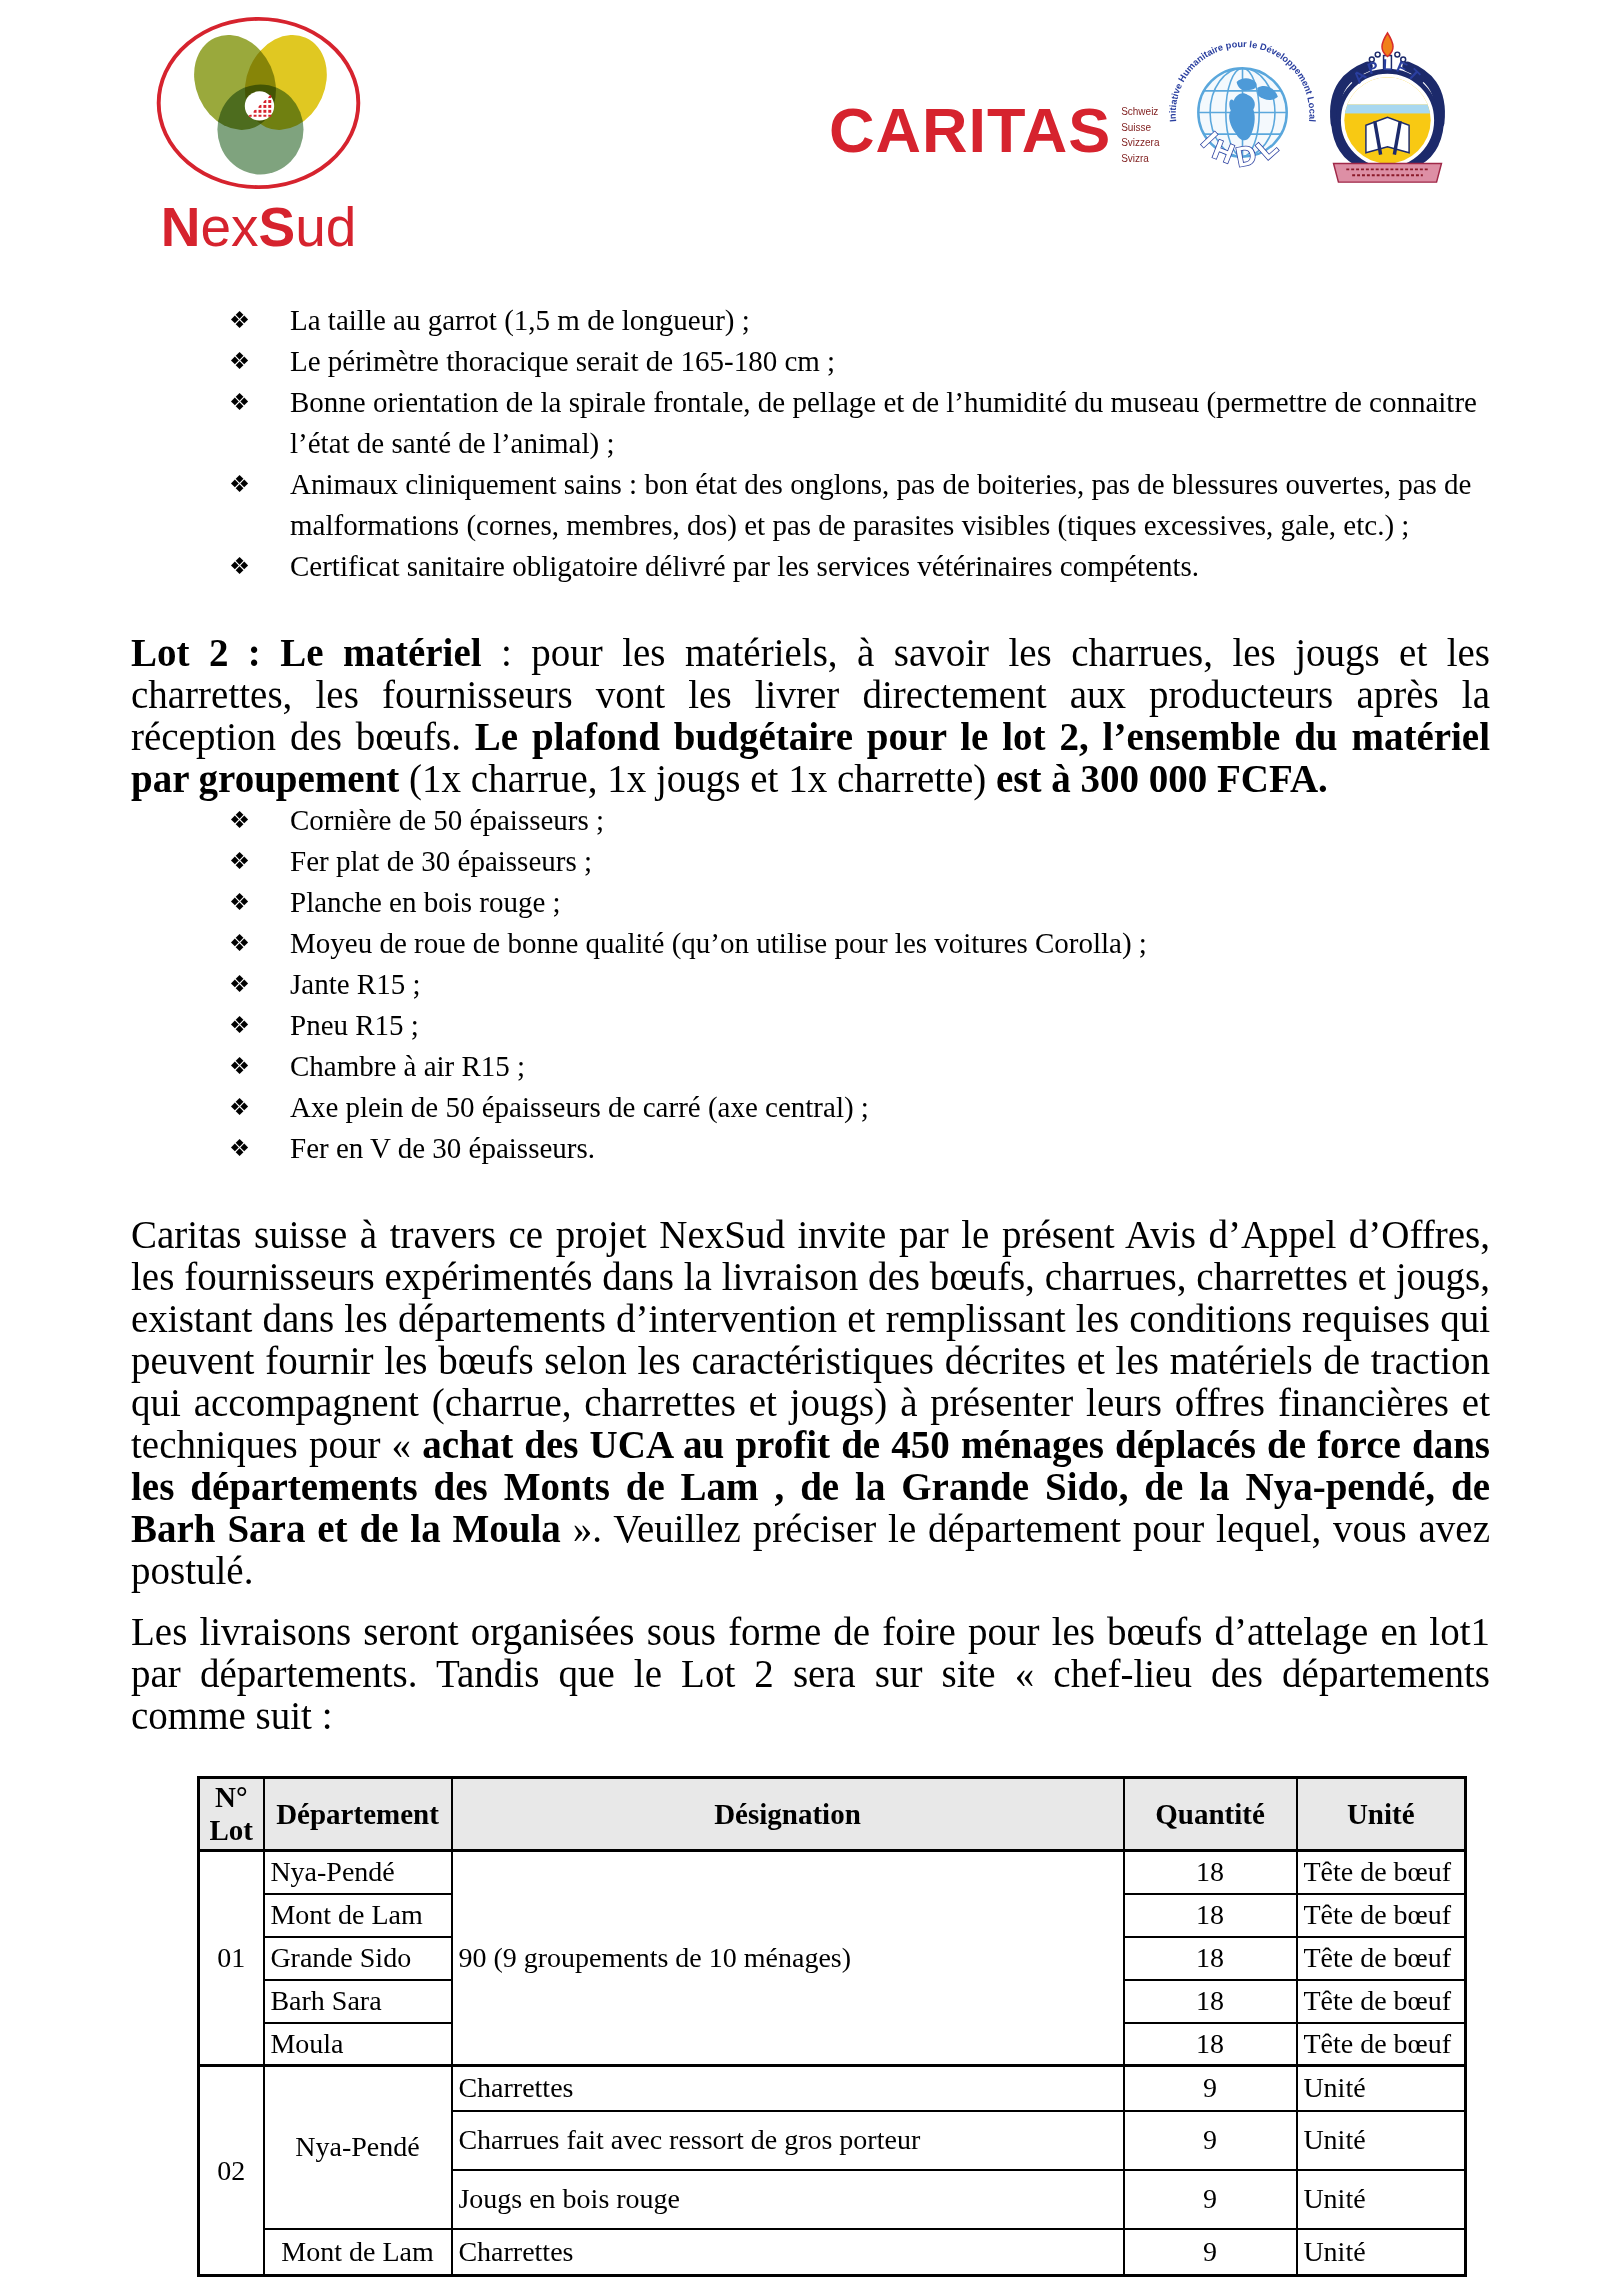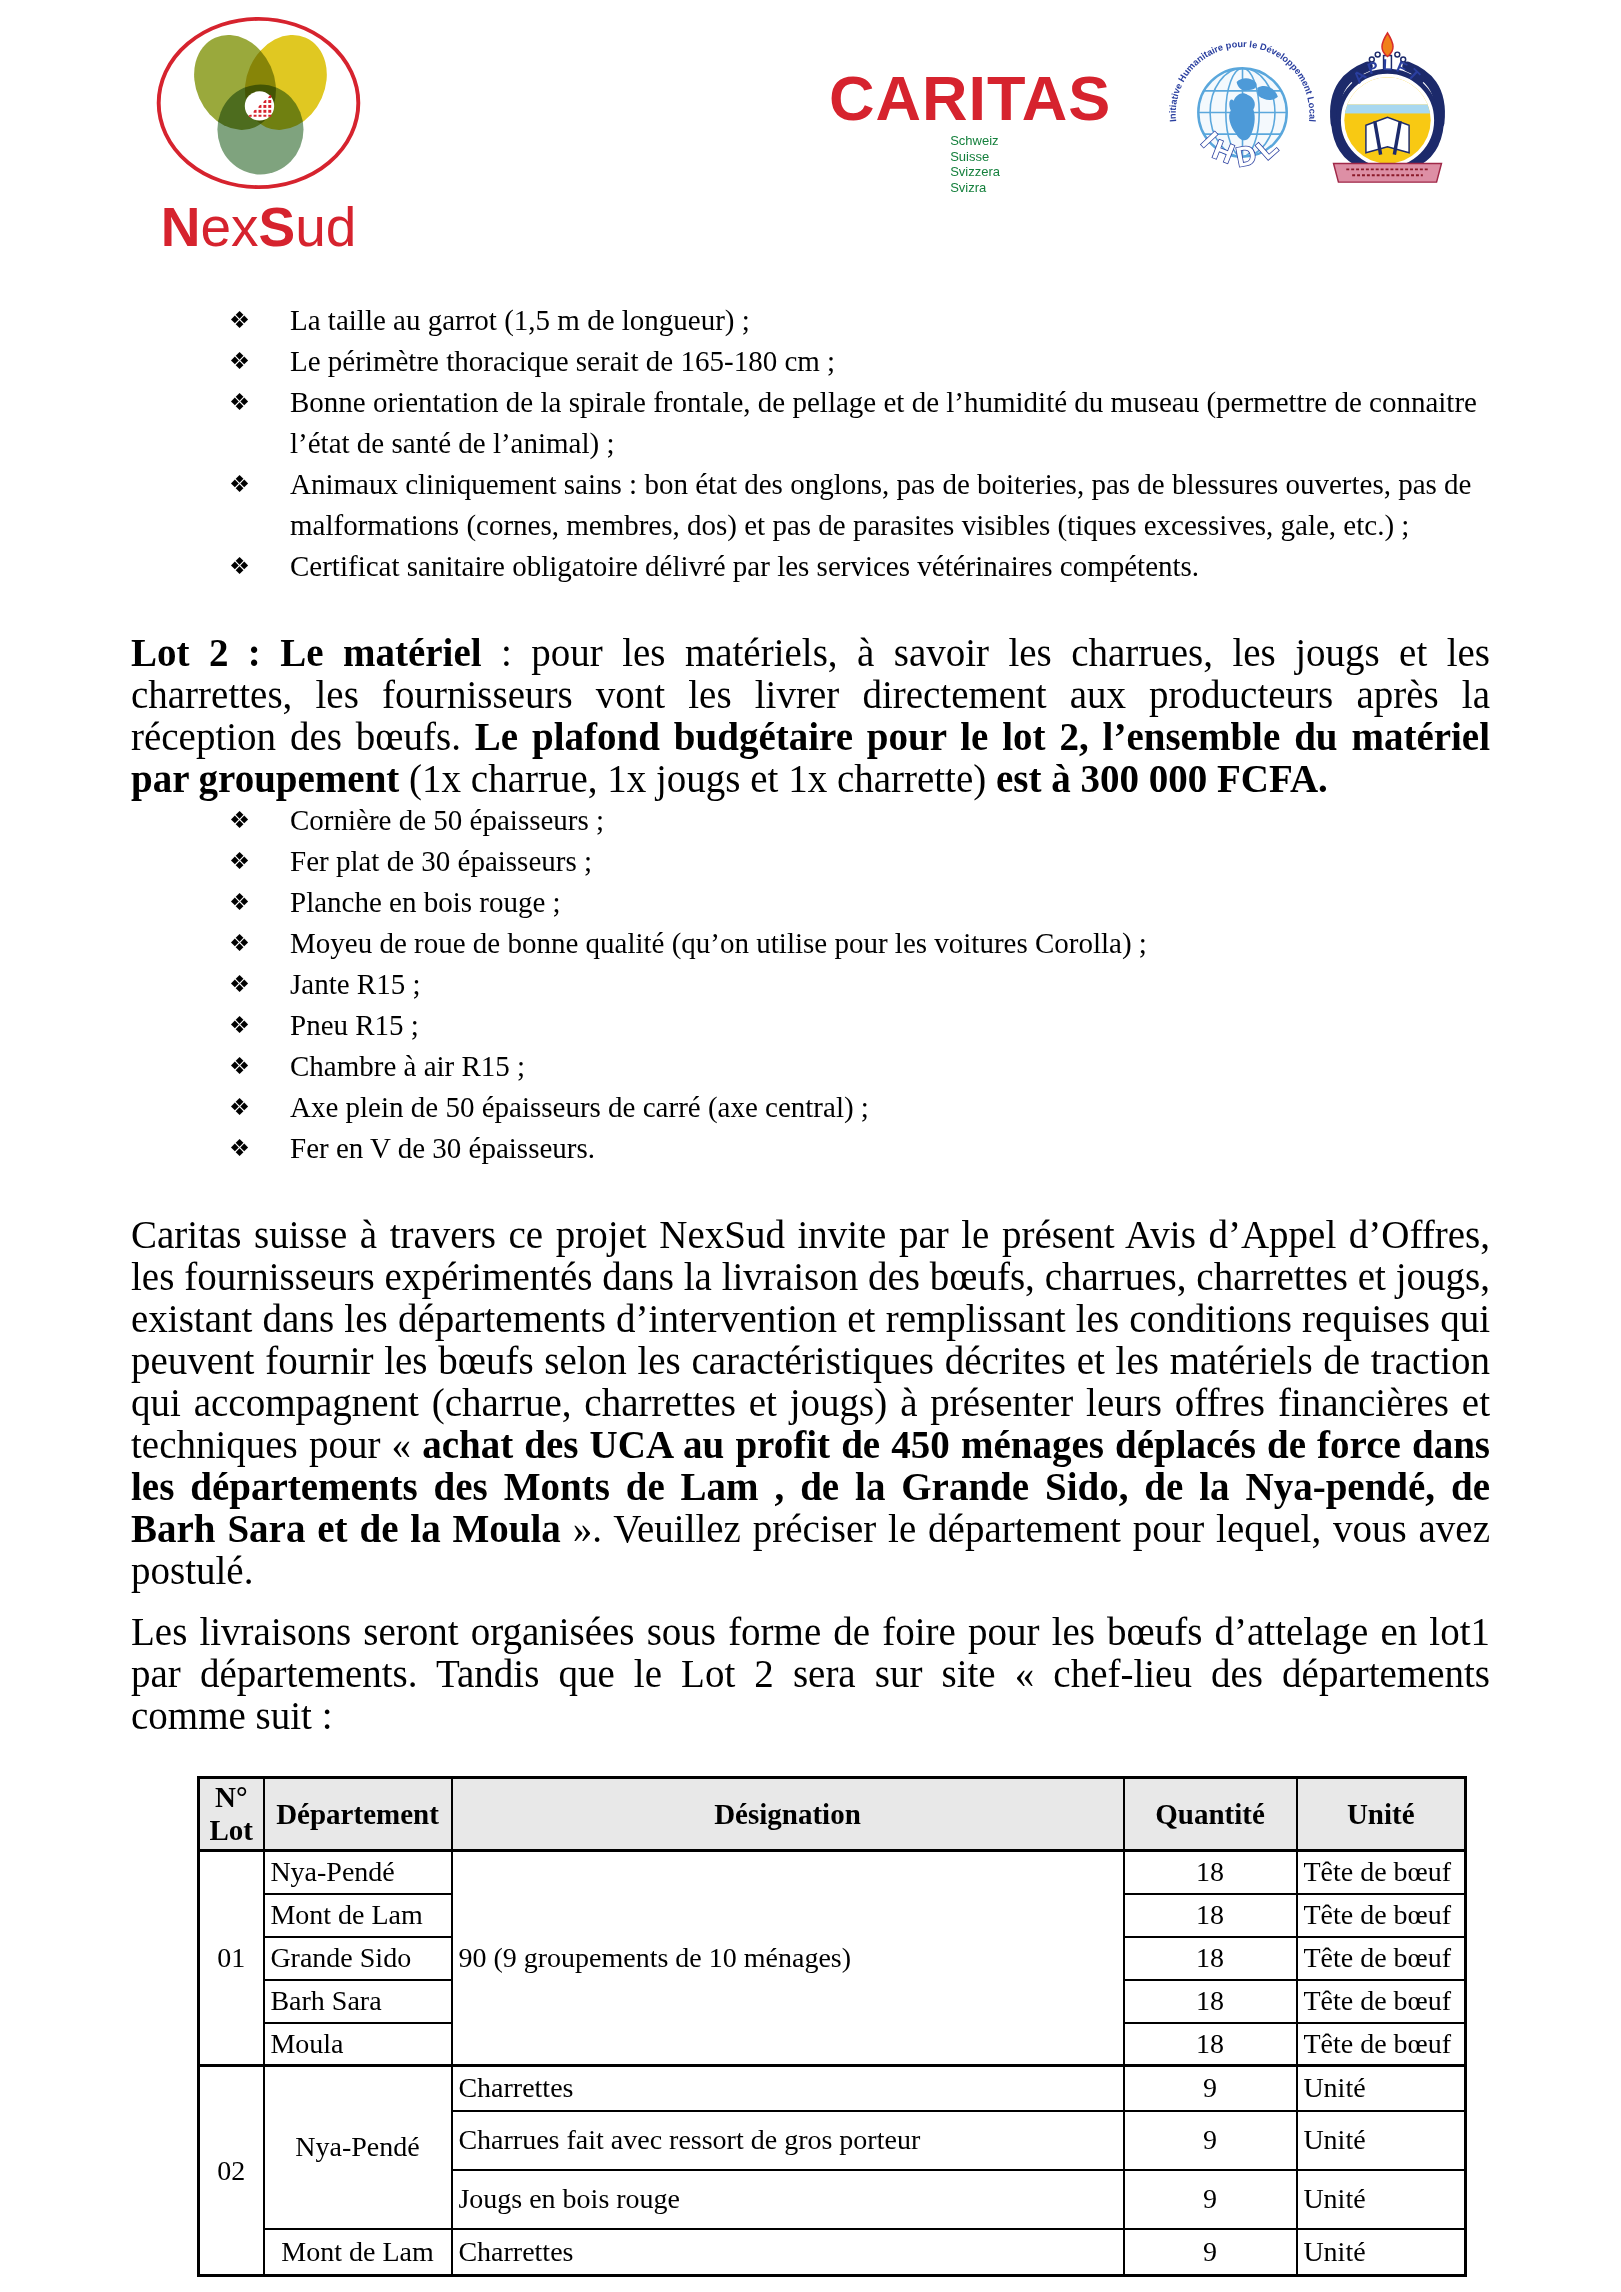--- a/index.html
+++ b/index.html
@@ -10,23 +10,23 @@
     background:#ffffff;
     font-family:"Liberation Serif", serif;
     color:#000;
     overflow:hidden;
   }
   
   #logo-band{position:relative;height:274px;}
   .nexsud{position:absolute;left:135px;top:11.8px;width:247px;text-align:center;}
   .nexsud-text{font-family:Liberation Sans, sans-serif;color:#d6232e;font-size:55px;line-height:55px;margin-top:2px;letter-spacing:0;}
   .nexsud-text .bold{font-weight:bold;}
-  .caritas{position:absolute;left:829px;top:68px;display:flex;align-items:center;flex-direction:column;}
+  .caritas{position:absolute;left:829px;top:100px;display:flex;align-items:flex-start;}
   .caritas-title{font-family:"Liberation Sans",sans-serif;font-weight:bold;color:#d6232e;font-size:63px;line-height:61px;letter-spacing:1px;}
-  .caritas-sub{margin-left:9.8px;margin-top:3.9px;font-family:"Liberation Sans",sans-serif;color:#15803d;font-size:13px;line-height:15.7px;}
+  .caritas-sub{margin-left:9.8px;margin-top:3.9px;font-family:"Liberation Sans",sans-serif;color:#7f1d1d;font-size:10px;line-height:15.7px;}
   .ihdl{position:absolute;left:1159px;top:25.5px;}
   .aplft{position:absolute;left:1309px;top:27.4px;}
   
   .content{padding:0 131px;}
   .para{font-size:39px;line-height:42px;text-align:justify;margin:0;}
   .b{font-weight:bold;}
   ul.diamond{list-style:none;margin:25.5px 0 0 98px;padding:0;}
   ul.diamond li{display:flex;font-size:29px;line-height:41px;}
   ul.diamond .blt{flex:0 0 61px;font-family:"DejaVu Sans",sans-serif;font-size:23.5px;line-height:41px;color:#000;}
   ul.diamond .litext{flex:1;}

